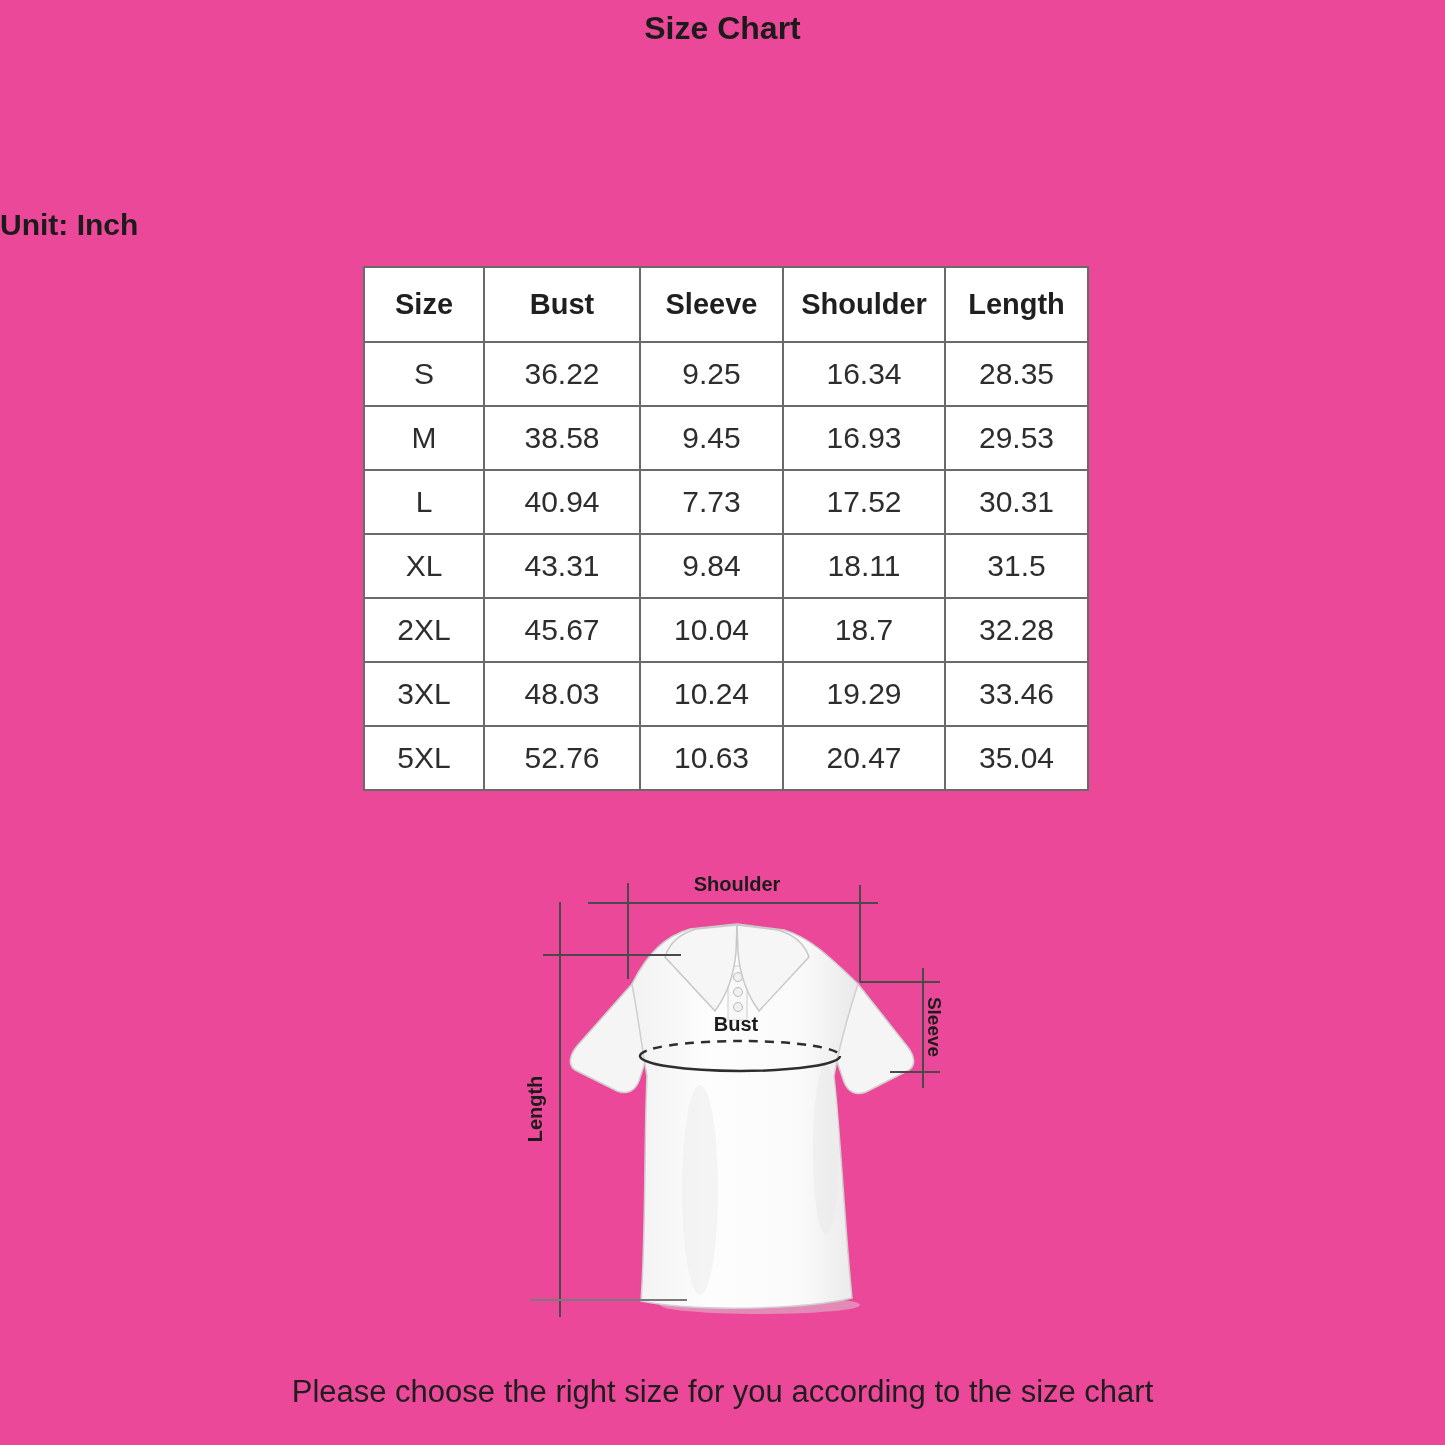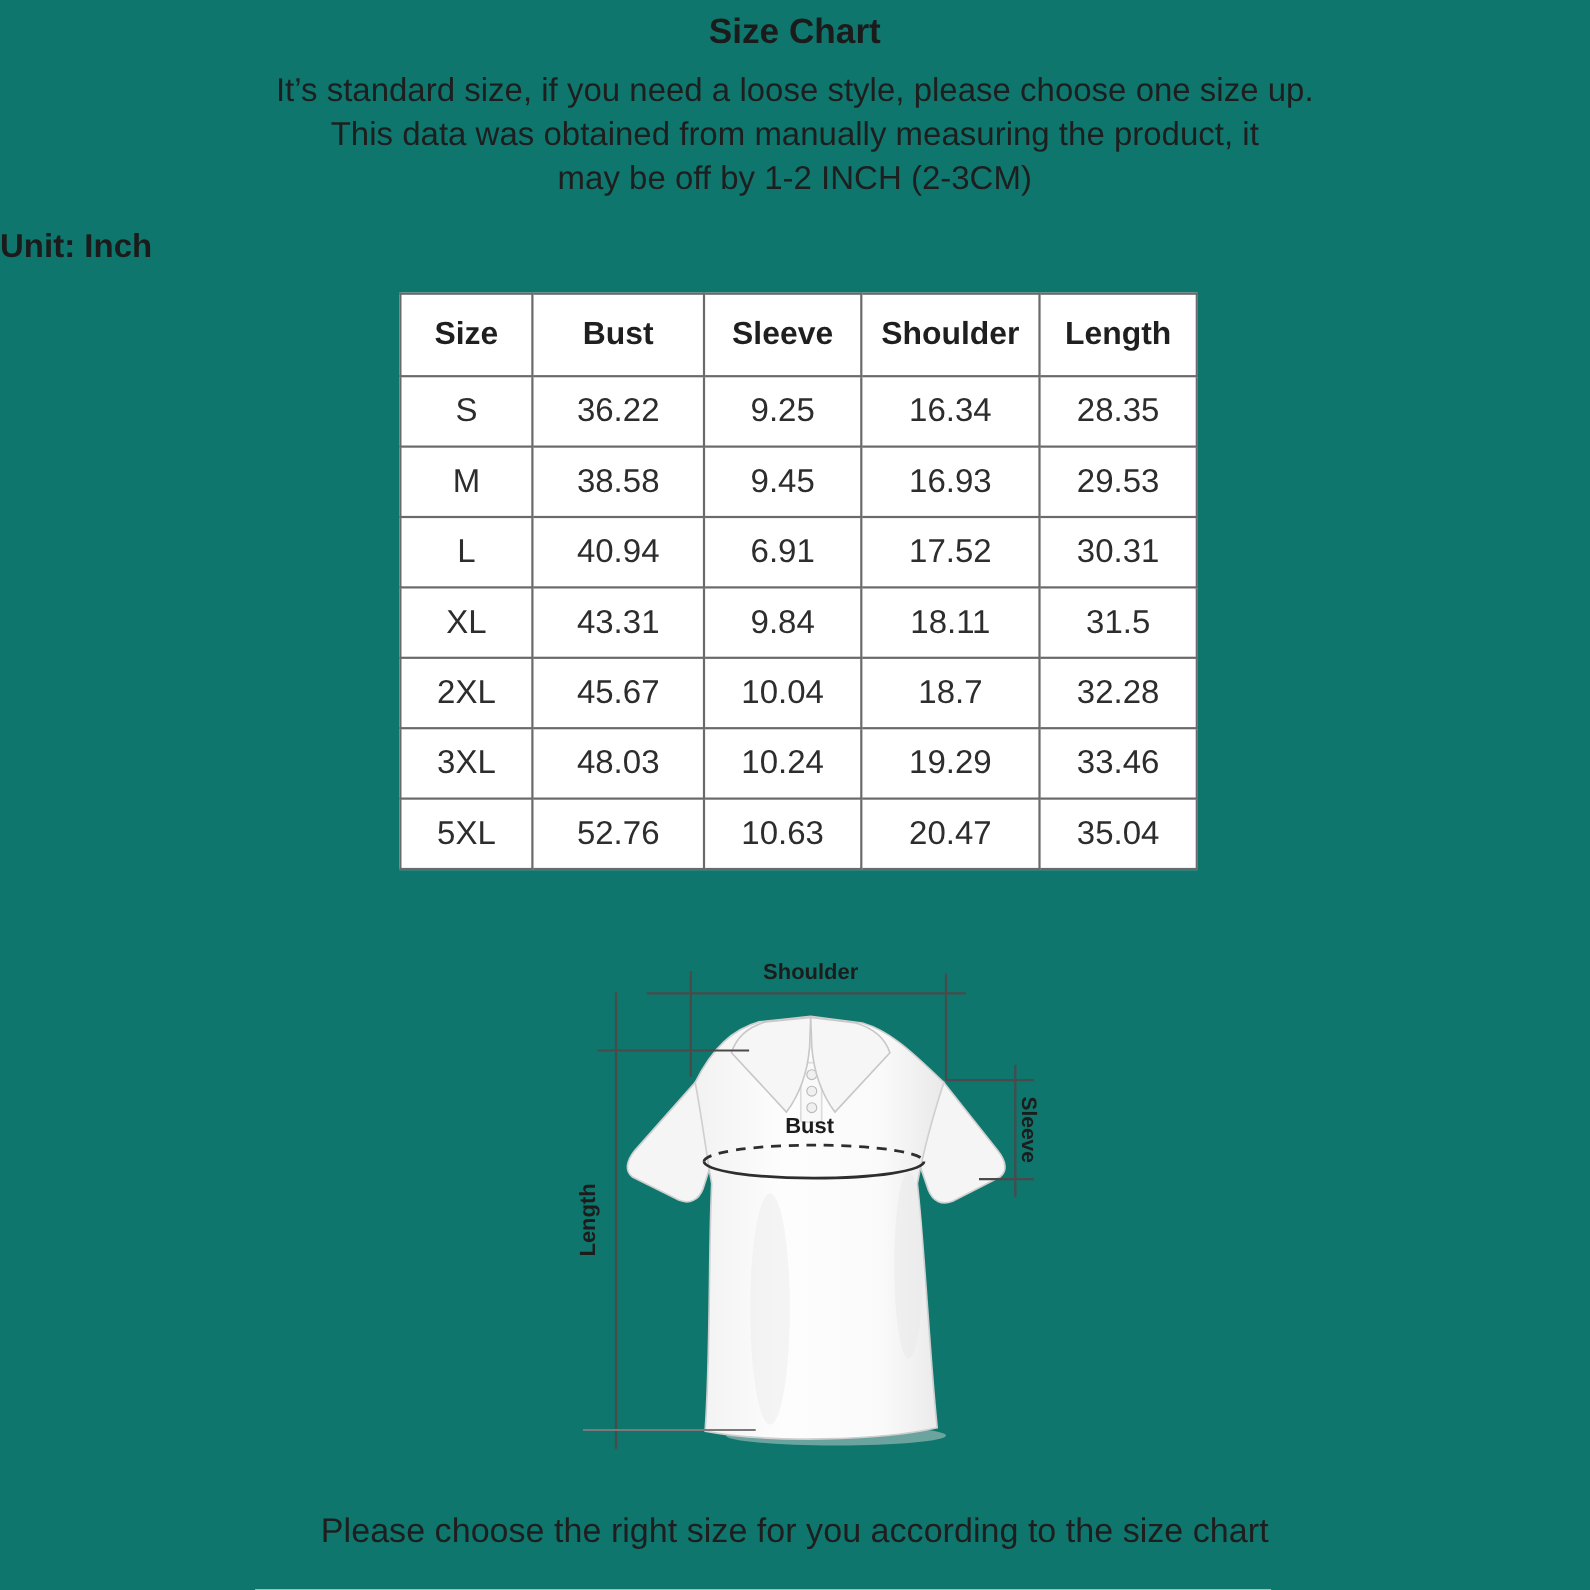--- a/index.html
+++ b/index.html
@@ -1,21 +1,21 @@
 <!DOCTYPE html>
 <html><head>
 <meta charset="utf-8">
 <style>
   html, body { margin: 0; padding: 0; background: #ffffff; }
   body { font-family: "Liberation Sans", "DejaVu Sans", sans-serif; }
   .canvas {
     position: relative;
     width: 1445px;
     height: 1445px;
-    background: #0f766e;
+    background: #ec4899;
     overflow: hidden;
     color: #1e1e1e;
   }
   .page-title {
     position: absolute;
     top: 10px; left: 0; width: 100%;
     text-align: center;
     font-size: 32px;
     font-weight: 700;
     color: #1b1b1b;
@@ -99,25 +99,20 @@
   }
   .footer-note div { white-space: nowrap; margin-top: 20px; }
 </style>
 </head>
 <body>
 
 <div class="canvas">
 
   <div class="page-title">Size Chart</div>
 
-  <div class="intro">
-    <div>It’s standard size, if you need a loose style, please choose one size up.</div>
-    <div>This data was obtained from manually measuring the product, it</div>
-    <div>may be off by 1-2 INCH (2-3CM)</div>
-  </div>
 
   <div class="unit-label">Unit: Inch</div>
 
   <table class="size-table">
     <colgroup>
       <col style="width:120px">
       <col style="width:156px">
       <col style="width:143px">
       <col style="width:162px">
       <col style="width:143px">
@@ -142,21 +137,21 @@
         <tr>
           <td>M</td>
           <td>38.58</td>
           <td>9.45</td>
           <td>16.93</td>
           <td>29.53</td>
         </tr>
         <tr>
           <td>L</td>
           <td>40.94</td>
-          <td>6.91</td>
+          <td>7.73</td>
           <td>17.52</td>
           <td>30.31</td>
         </tr>
         <tr>
           <td>XL</td>
           <td>43.31</td>
           <td>9.84</td>
           <td>18.11</td>
           <td>31.5</td>
         </tr>

